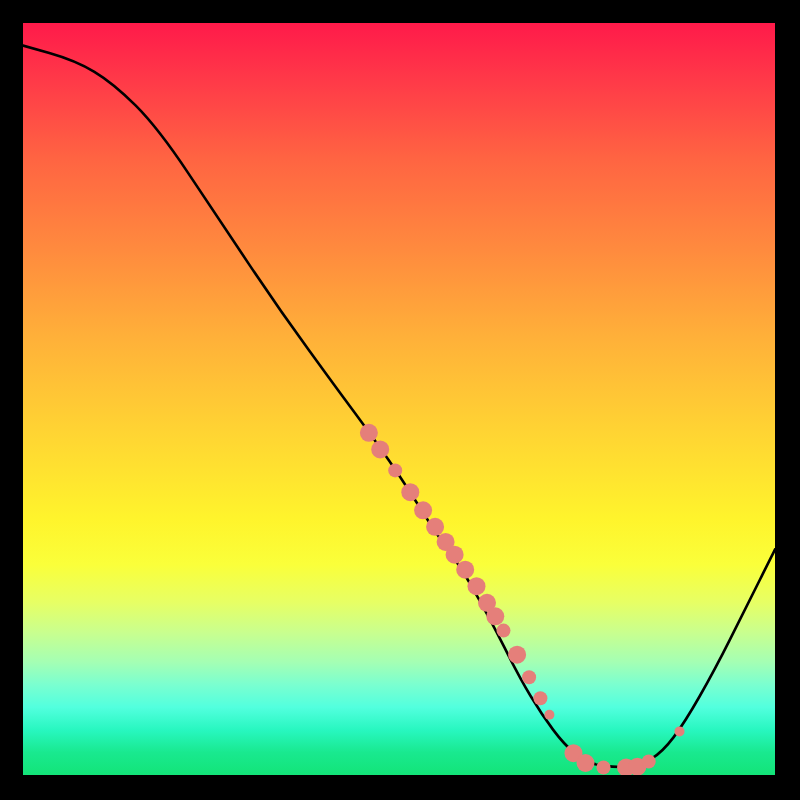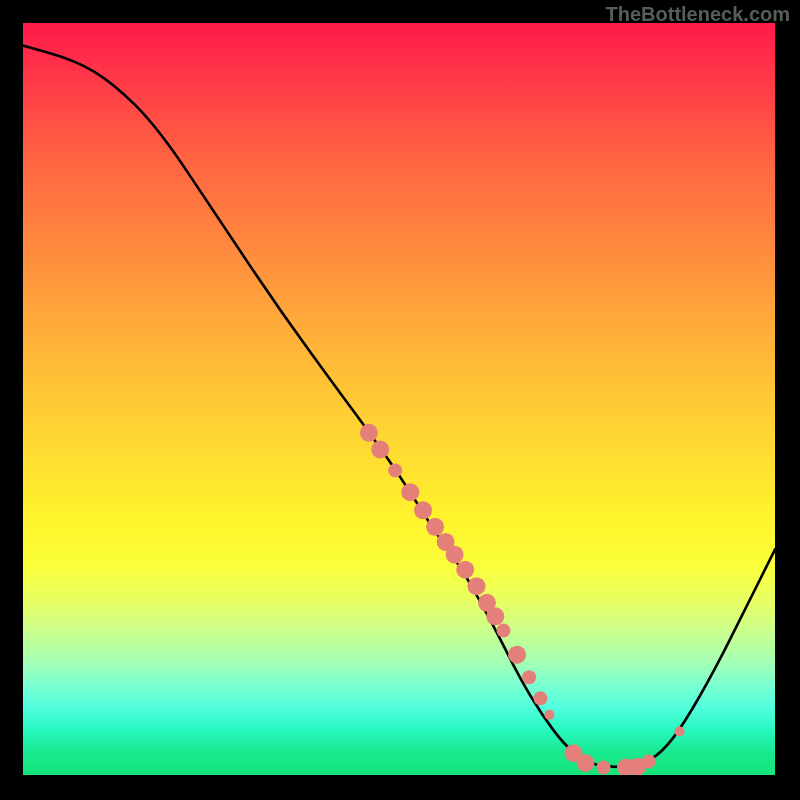--- a/index.html
+++ b/index.html
@@ -70,21 +70,20 @@
     stroke: none;
   }
   .dot.big { r: 9; }
   .dot.med { r: 7; }
   .dot.sm  { r: 5; }
 </style>
 </head>
 <body>
 
 <div class="outer">
-  <div class="watermark">TheBottleneck.com</div>
 
   <div class="plot-area">
     <div class="gradient-bg"></div>
     <svg class="curve" viewBox="0 0 752 752" preserveAspectRatio="none">
       <path id="bottleneck-path" fill="none" stroke="#000" stroke-width="2.6" stroke-linecap="round" stroke-linejoin="round" d="M 0.0 22.6 Q 0.0 22.6 26.3 30.1 Q 52.6 37.6 71.4 48.9 Q 90.2 60.2 112.8 82.7 Q 135.4 105.3 165.4 150.4 Q 195.5 195.5 225.6 240.6 Q 255.7 285.8 285.8 327.1 Q 315.8 368.5 327.1 383.5 Q 338.4 398.6 357.2 424.9 Q 376.0 451.2 394.8 481.3 Q 413.6 511.4 424.9 526.4 Q 436.2 541.4 451.2 567.8 Q 466.2 594.1 481.3 624.2 Q 496.3 654.2 507.6 673.0 Q 518.9 691.8 530.2 706.9 Q 541.4 721.9 552.7 731.3 Q 564.0 740.7 579.0 742.6 Q 594.1 744.5 605.4 743.7 Q 616.6 743.0 627.9 736.2 Q 639.2 729.4 650.5 714.4 Q 661.8 699.4 676.8 673.0 Q 691.8 646.7 706.9 616.6 Q 721.9 586.6 737.0 556.5 T 752.0 526.4"></path>
       <g id="markers">
           <circle cx="345.9" cy="409.8" class="dot big"></circle>
           <circle cx="357.2" cy="426.4" class="dot big"></circle>
           <circle cx="372.2" cy="447.4" class="dot med"></circle>
           <circle cx="387.3" cy="469.2" class="dot big"></circle>

